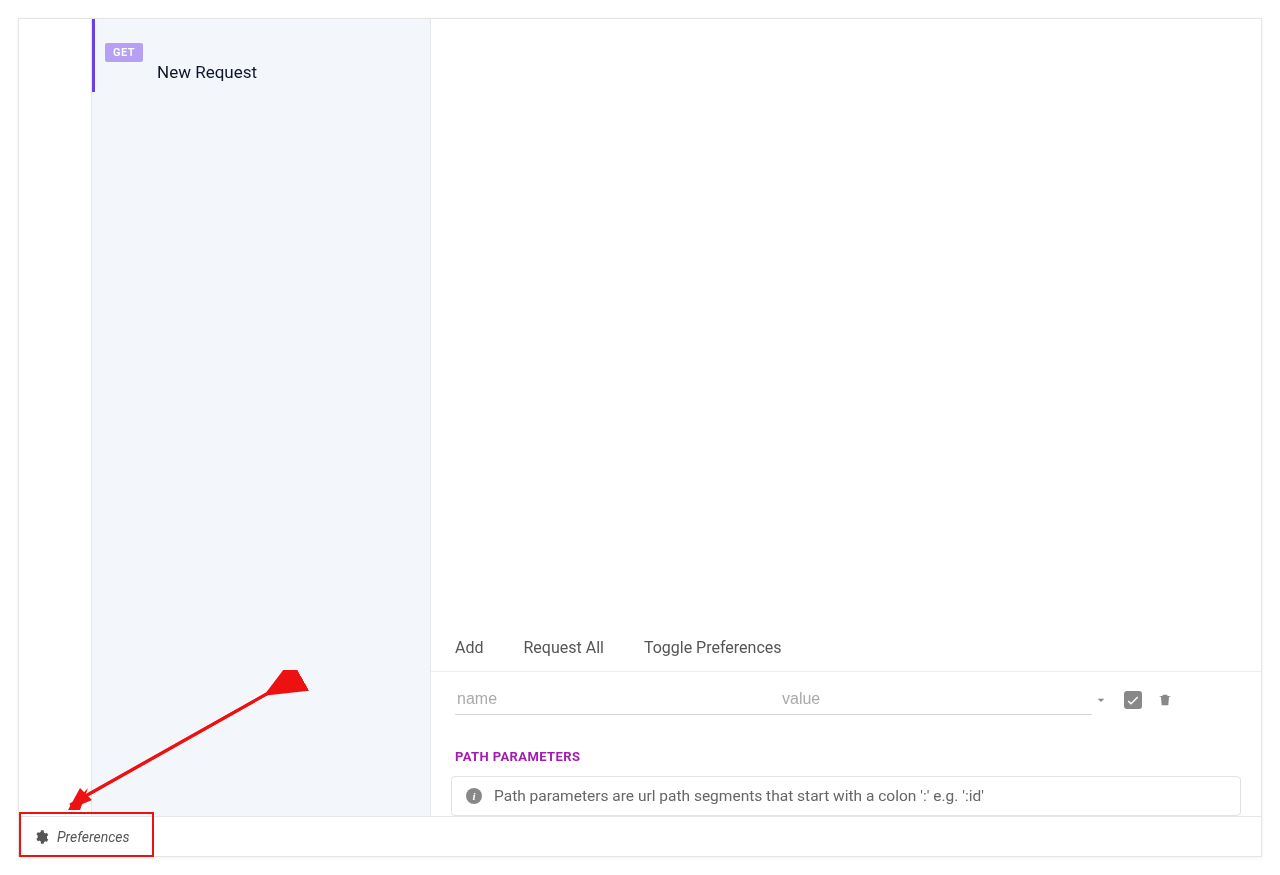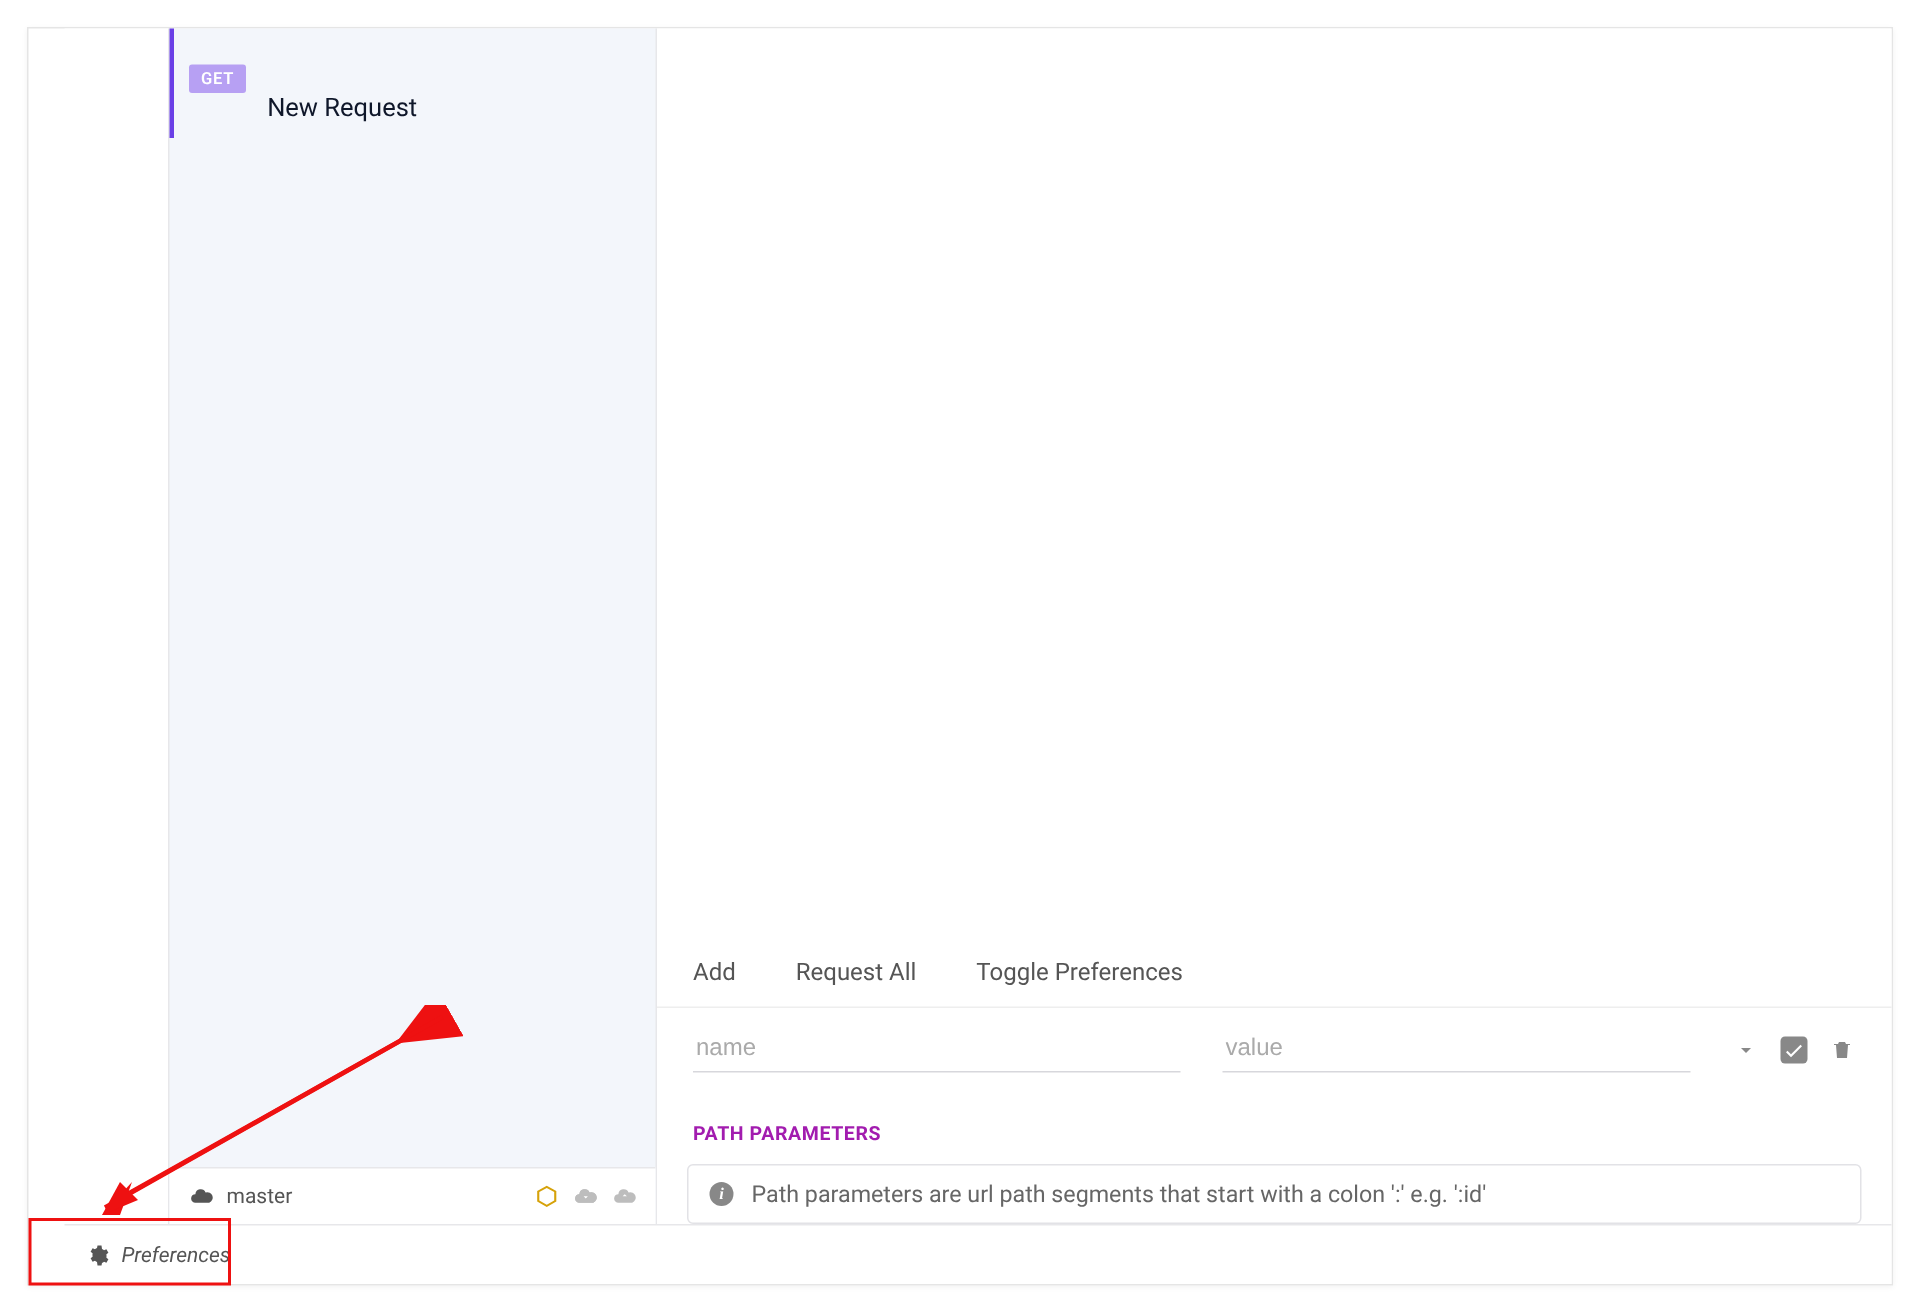--- a/index.html
+++ b/index.html
@@ -12,21 +12,20 @@
     overflow: hidden;
   }
   .outer {
     position: absolute;
     left: 18px; top: 18px; right: 18px; bottom: 18px;
     border: 1px solid #e5e5e5;
     box-shadow: 0 1px 4px rgba(0,0,0,0.06);
     background: #fff;
     display: flex;
     flex-direction: column;
-    padding-left: 24px;
   }
   .main {
     flex: 1;
     display: flex;
     min-height: 0;
   }
   .left-gutter {
     width: 72px;
     background: #fff;
     border-right: none;
@@ -90,21 +89,20 @@
     gap: 40px;
     padding: 2px 24px 14px 24px;
     border-bottom: 1px solid #eee;
     font-size: 16px;
     color: #555;
   }
   .toolbar span { cursor: pointer; }
   .param-row {
     display: flex;
     align-items: center;
-    gap: 28px;
     padding: 12px 24px 12px 24px;
   }
   .param-input {
     border: none;
     border-bottom: 1px solid #d7d7dc;
     background: transparent;
     font-size: 16px;
     color: #333;
     padding: 6px 2px;
     outline: none;
@@ -180,47 +178,20 @@
 <div class="outer">
   <div class="main">
     <div class="left-gutter"></div>
 
     <div class="sidebar">
       <div class="request-list">
         <div class="request-item">
           <span class="method-badge">GET</span>
           <span class="request-name">New Request</span>
         </div>
-      </div>
-      <div class="branch-bar">
-        <span class="ico">
-          <svg viewBox="0 0 24 24" fill="#555">
-              <path d="M19 18H6a4 4 0 0 1 0-8 5 5 0 0 1 9.6-1.5A4.5 4.5 0 0 1 19 18z"></path>
-            </svg>
-        </span>
-        <span>master</span>
-        <span class="spacer"></span>
-        <span class="ico">
-          <svg viewBox="0 0 24 24" fill="#d6a20a">
-              <path d="M12 2l9 5v10l-9 5-9-5V7l9-5zm0 2.3L5 8v8l7 3.9L19 16V8l-7-3.7z"></path>
-            </svg>
-        </span>
-        <span class="ico">
-          <svg viewBox="0 0 24 24" fill="#bdbdbd">
-              <path d="M19 18H6a4 4 0 0 1 0-8 5 5 0 0 1 9.6-1.5A4.5 4.5 0 0 1 19 18zM12 9v5m0 0l-2.2-2.2M12 14l2.2-2.2" stroke="#bdbdbd" stroke-width="0"></path>
-              <path d="M19 18H6a4 4 0 0 1 0-8 5 5 0 0 1 9.6-1.5A4.5 4.5 0 0 1 19 18z"></path>
-              <path d="M12 9v5l-2-2h4l-2 2z" fill="#fff"></path>
-            </svg>
-        </span>
-        <span class="ico">
-          <svg viewBox="0 0 24 24" fill="#bdbdbd">
-              <path d="M19 18H6a4 4 0 0 1 0-8 5 5 0 0 1 9.6-1.5A4.5 4.5 0 0 1 19 18z"></path>
-              <path d="M12 15V10l-2 2h4l-2-2z" fill="#fff"></path>
-            </svg>
-        </span>
       </div>
     </div>
 
     <div class="content">
       <div class="toolbar">
         <span>Add</span>
         <span>Request All</span>
         <span>Toggle Preferences</span>
       </div>
 

